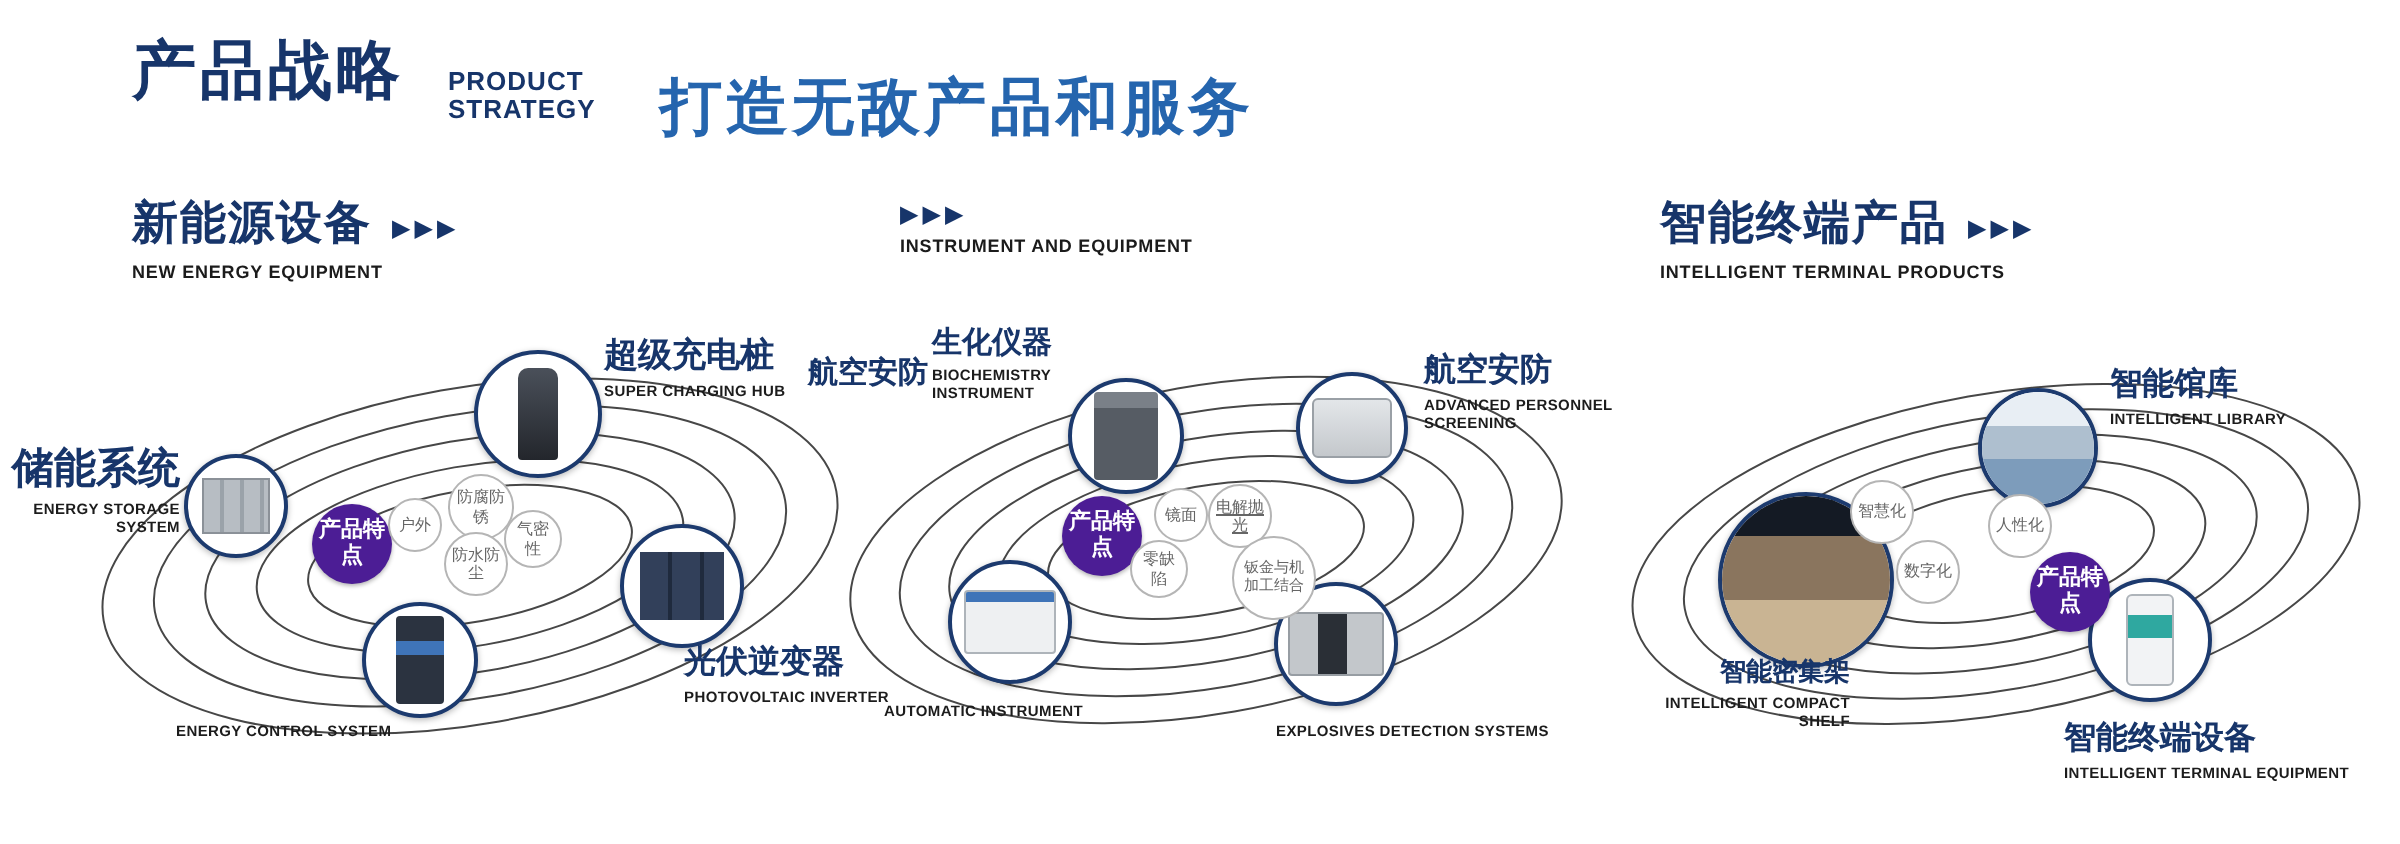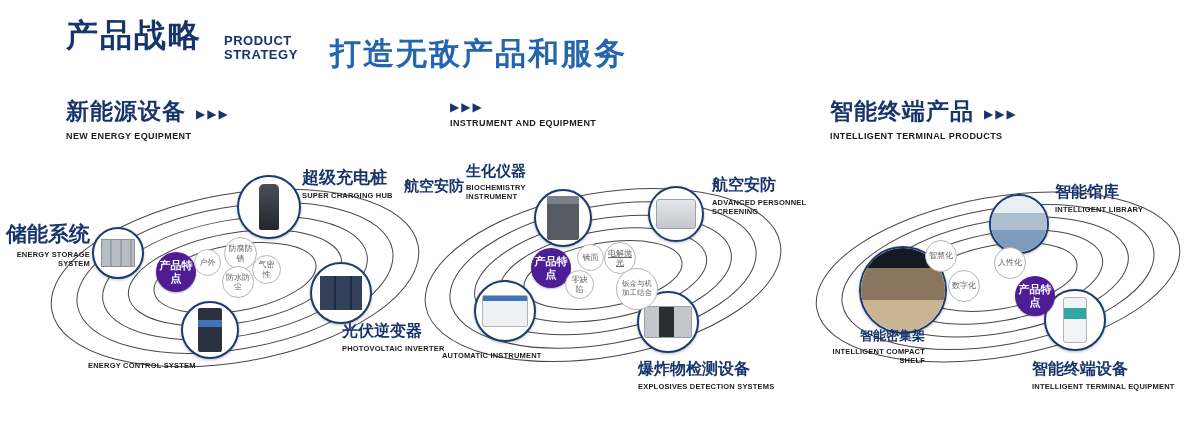--- a/index.html
+++ b/index.html
@@ -164,21 +164,20 @@
     <div class="label-en">BIOCHEMISTRY INSTRUMENT</div>
   </div>
   <div class="abs label" style="left:712px; top:175px; width:108px;">
     <div class="label-zh" style="font-size:16px;">航空安防</div>
     <div class="label-en">ADVANCED PERSONNEL SCREENING</div>
   </div>
   <div class="abs label" style="left:442px; top:349px; width:110px;">
     <div class="label-en">AUTOMATIC INSTRUMENT</div>
   </div>
   <div class="abs label" style="left:638px; top:359px; width:150px;">
-    <div class="label-zh" style="font-size:16px;">爆炸物检测设备</div>
     <div class="label-en">EXPLOSIVES DETECTION SYSTEMS</div>
   </div>
 </div>
 
 <div>
   <div class="abs" style="left:830px; top:96px;">
     <div class="sec-head">
       <span class="sec-title">智能终端产品</span>
       <span class="sec-arrows">▶▶▶</span>
     </div>

